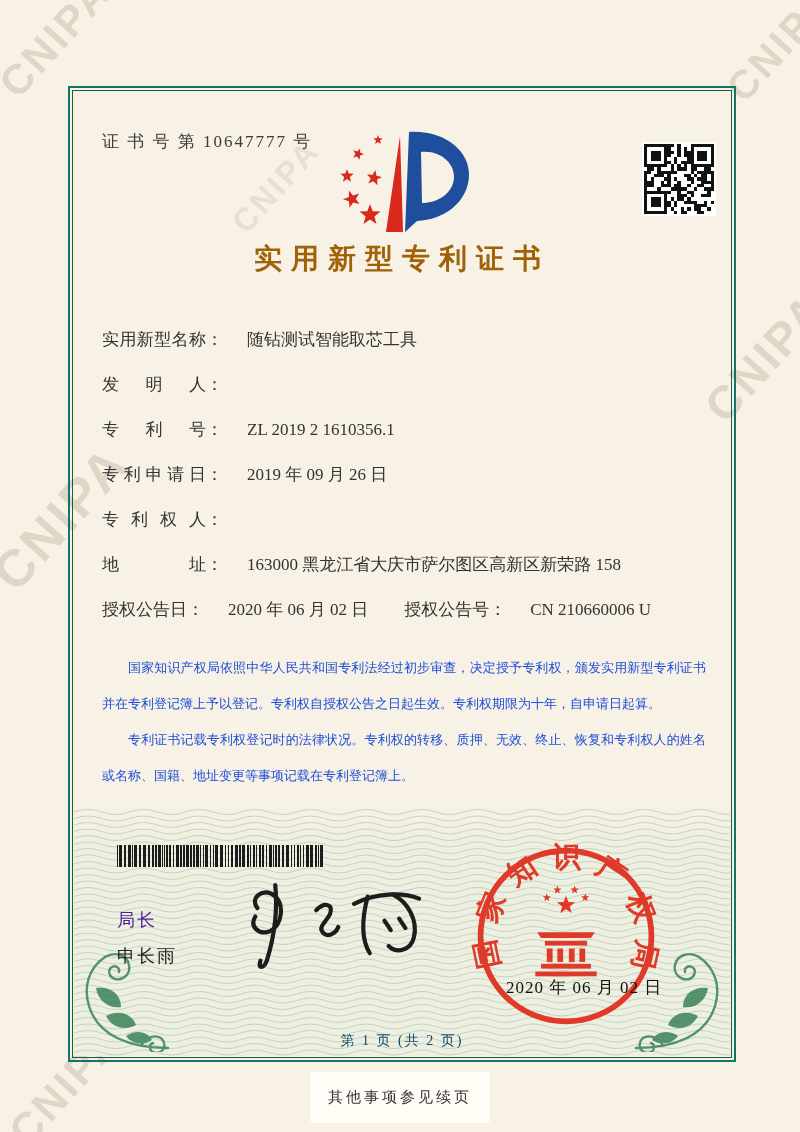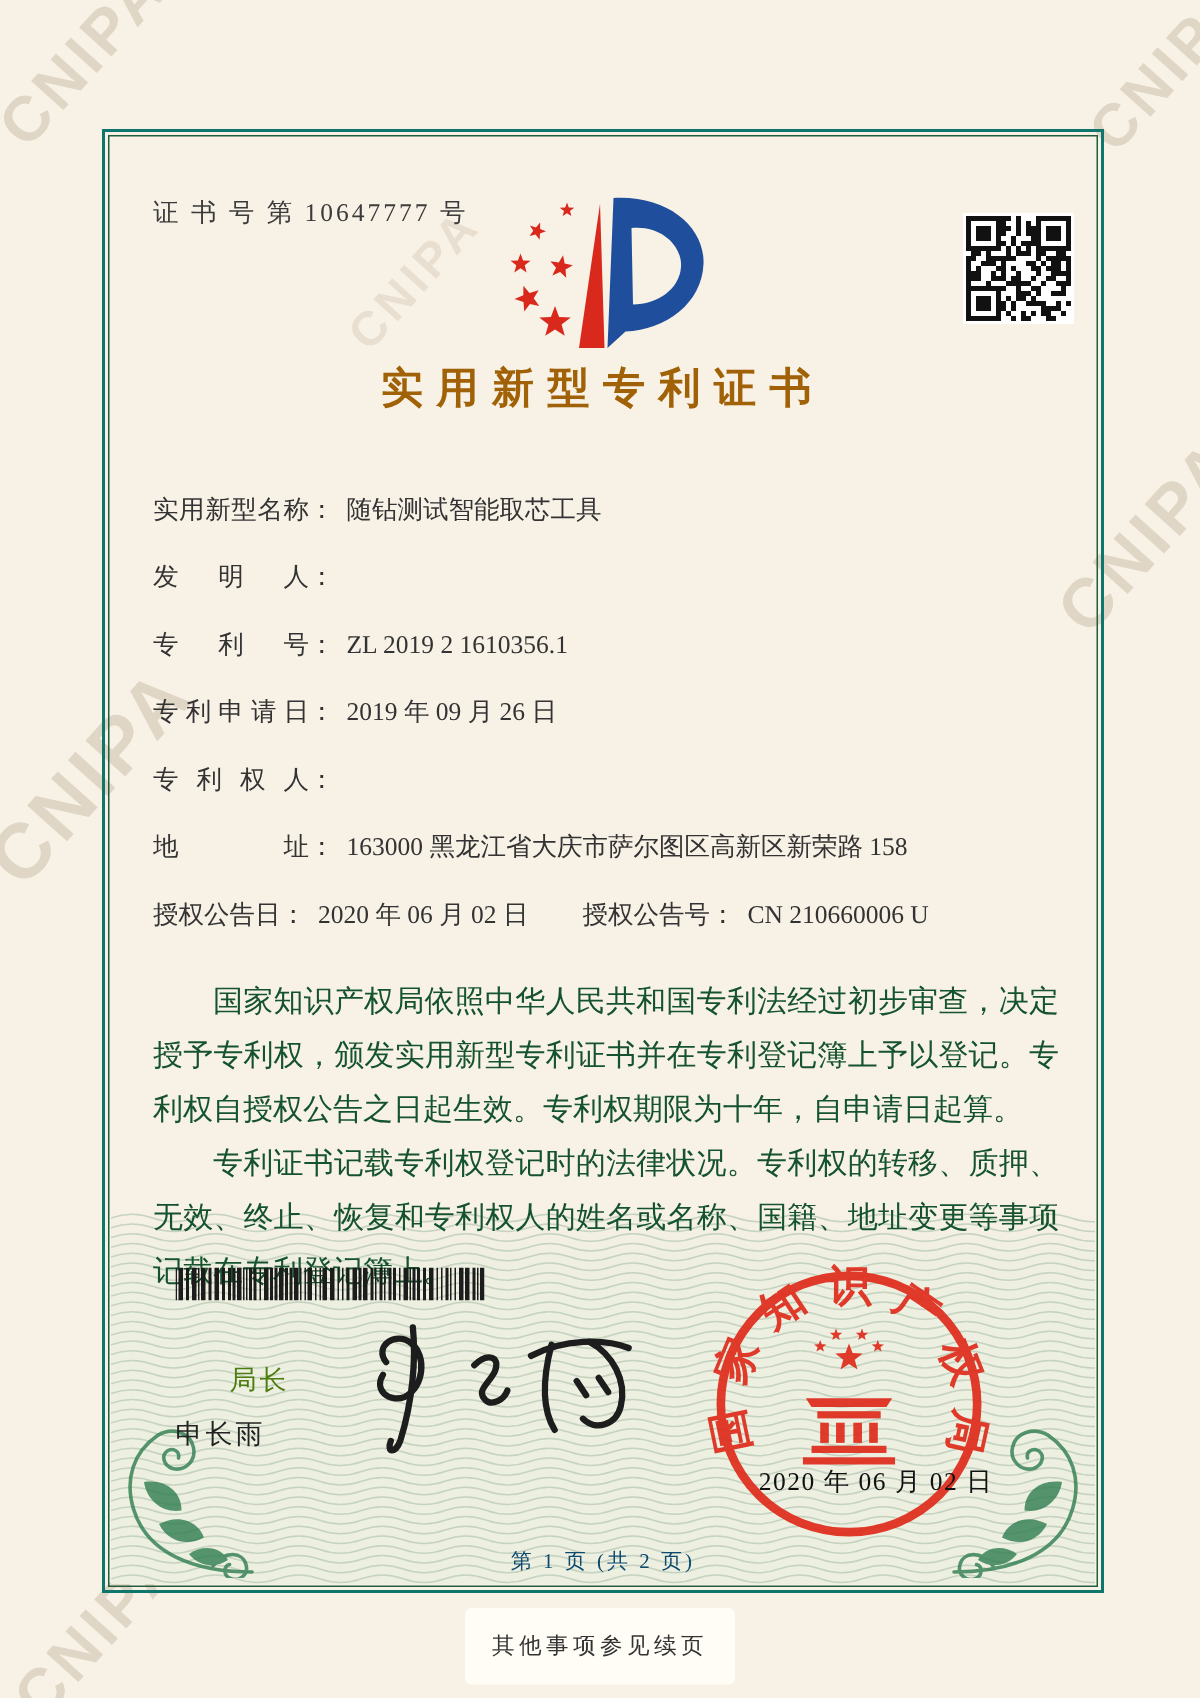--- a/index.html
+++ b/index.html
@@ -36,32 +36,32 @@
   .qr { position:absolute; left:572px; top:54px; width:74px; height:74px; background:#fff; padding:2px; z-index:3; }
   .qr svg { display:block; width:70px; height:70px; }
 
   .title { position:absolute; left:0; right:0; top:152px; text-align:center; font-size:28px; font-weight:bold;
            letter-spacing:9px; color:#a16207; z-index:3; }
 
   .fields { position:absolute; left:32px; right:26px; top:240px; z-index:3; font-size:17px; color:#333; }
   .field-row { display:flex; line-height:24px; margin-bottom:21px; white-space:nowrap; }
   .fl { display:inline-block; width:104px; text-align:justify; text-align-last:justify; }
   .fc { display:inline-block; }
-  .fv { display:inline-block; margin-left:8px; }
+  .fv { display:inline-block; margin-left:24px; }
   .auth-row { margin-top:6px; }
   .auth-row .pair2 { margin-left:36px; }
 
   .paras { position:absolute; left:32px; right:28px; top:562px; z-index:3;
-           font-size:20px; line-height:36px; color:#14532d; text-align:justify; }
+           font-size:13px; line-height:36px; color:#1d4ed8; text-align:justify; }
   .paras p { text-indent:2em; }
 
   .barcode { position:absolute; left:47px; top:757px; width:206px; height:22px; z-index:3; }
 
-  .officer-title { position:absolute; left:47px; top:820px; font-size:18px; color:#4d7c0f; z-index:3;
-                   font-family:"Liberation Sans","DejaVu Sans",sans-serif; letter-spacing:2px;margin-left:36px; }
+  .officer-title { position:absolute; left:47px; top:820px; font-size:18px; color:#4c1d95; z-index:3;
+                   font-family:"Liberation Sans","DejaVu Sans",sans-serif; letter-spacing:2px; }
   .officer-name  { position:absolute; left:47px; top:856px; font-size:18px; color:#222; z-index:3;
                    font-family:"Liberation Sans","DejaVu Sans",sans-serif; letter-spacing:2px; }
   .signature { position:absolute; left:158px; top:790px; width:210px; height:98px; z-index:3; }
 
   .seal { position:absolute; left:400px; top:752px; width:192px; height:192px; z-index:4; opacity:.92; }
   .seal-date { position:absolute; left:414px; top:888px; width:200px; text-align:center;
                font-size:17px; color:#111; z-index:5; letter-spacing:1px; }
 
   .page-num { position:absolute; left:0; right:0; top:944px; text-align:center; font-size:14px;
               color:#0c4a6e; z-index:3; letter-spacing:2px; }

